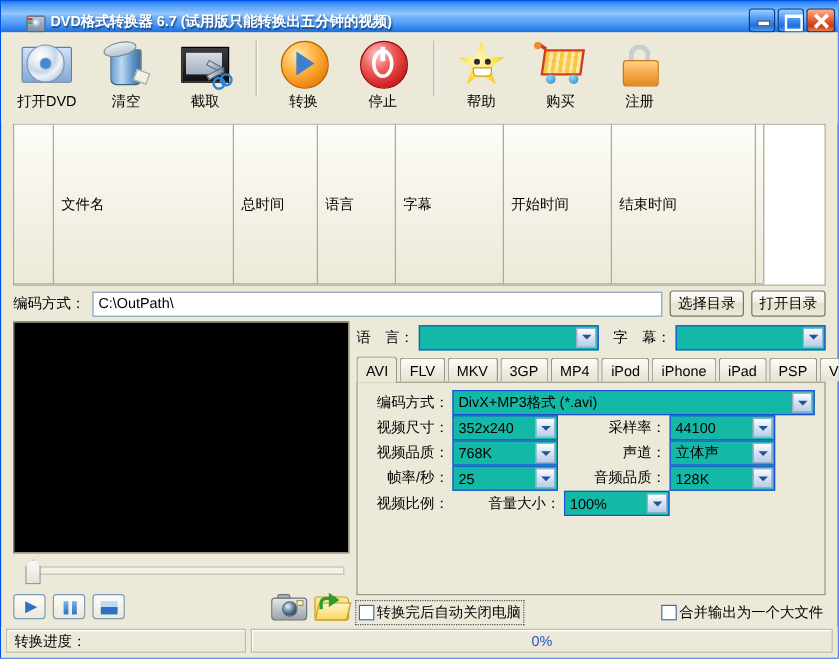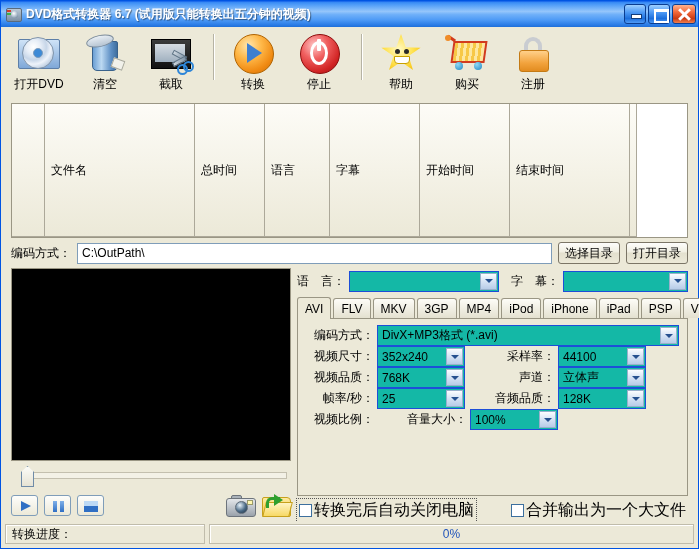--- a/index.html
+++ b/index.html
@@ -21,22 +21,22 @@
 
   
   .titlebar {
     height: 26px;
     flex: 0 0 26px;
     background: linear-gradient(to bottom,
         #0f5ce8 0%, #3a8cf5 6%, #4f9cf8 14%,
         #95c6fb 40%, #6fb0f9 52%, #4f9bf6 72%,
         #2d7fe8 90%, #1e6fd9 100%);
     display: flex;
-    align-items: center;
-    padding: 0 2px 0 4px;
+    align-items: flex-end;
+    padding: 0 2px 0 20px;
     box-sizing: border-box;
     position: relative;
   }
   .title-icon {
     width: 17px; height: 16px;
     margin-right: 4px;
     position: relative;
     flex: 0 0 17px;
   }
   .title-icon .disc {
@@ -546,21 +546,21 @@
   .gap { width:28px; }
 
   .checkrow {
     flex:0 0 24px;
     display:flex; align-items:center;
     padding-top:2px;
     gap:0;
   }
   .chk {
     display:flex; align-items:center;
-    font-size:16px;
+    font-size:12px;
     cursor:default;
     padding:1px 2px;
     white-space:nowrap;
   }
   .chk.focus { outline:1px dotted #555; }
   .cbox {
     width:13px;height:13px;
     background:#fff;
     border:1px solid #3c6f9e;
     box-sizing:border-box;

